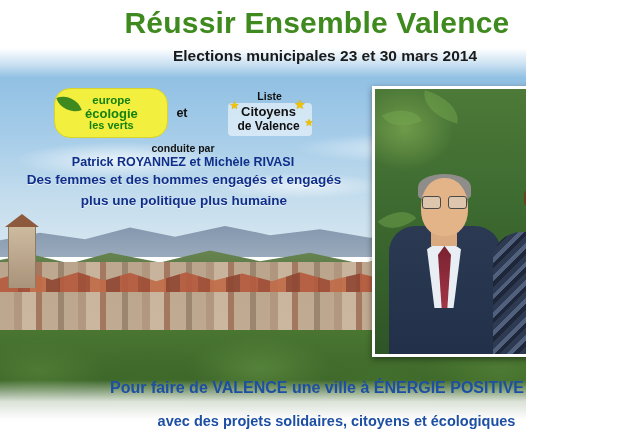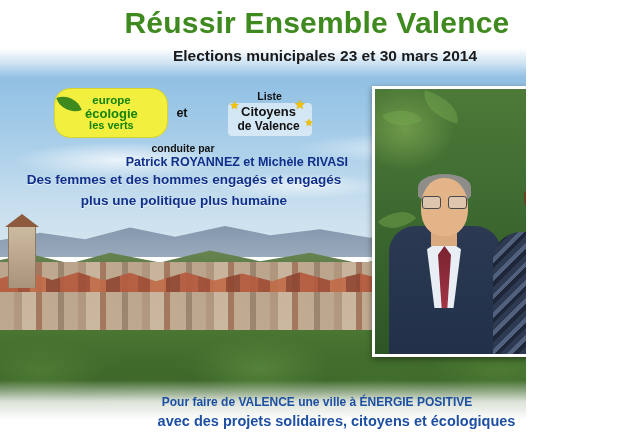--- a/index.html
+++ b/index.html
@@ -238,21 +238,20 @@
     margin-top: 4px;
     font-size: 10.5px;
     font-weight: bold;
     color: #111;
   }
   .names-line {
     margin-top: 1px;
     font-size: 12.5px;
     font-weight: bold;
     color: #0f2f8a;
-    text-align: right;
   }
 
   
   .slogan {
     position: absolute;
     left: 10px;
     top: 170px;
     width: 348px;
     text-align: center;
     z-index: 6;
@@ -446,24 +445,24 @@
   
   .footer {
     position: absolute;
     left: 0;
     bottom: 8px;
     width: 634px;
     text-align: center;
     z-index: 7;
   }
   .footer-l1 {
-    font-size: 12px;
+    font-size: 16px;
     font-weight: bold;
     color: #1d4fa3;
-    margin-bottom: 4px;
+    margin-bottom: 16px;
   }
   .footer-l2 {
     font-size: 14.5px;
     font-weight: bold;
     color: #1d4fa3;
     padding-left: 39px;
   }
 </style>
 </head>
 <body>

